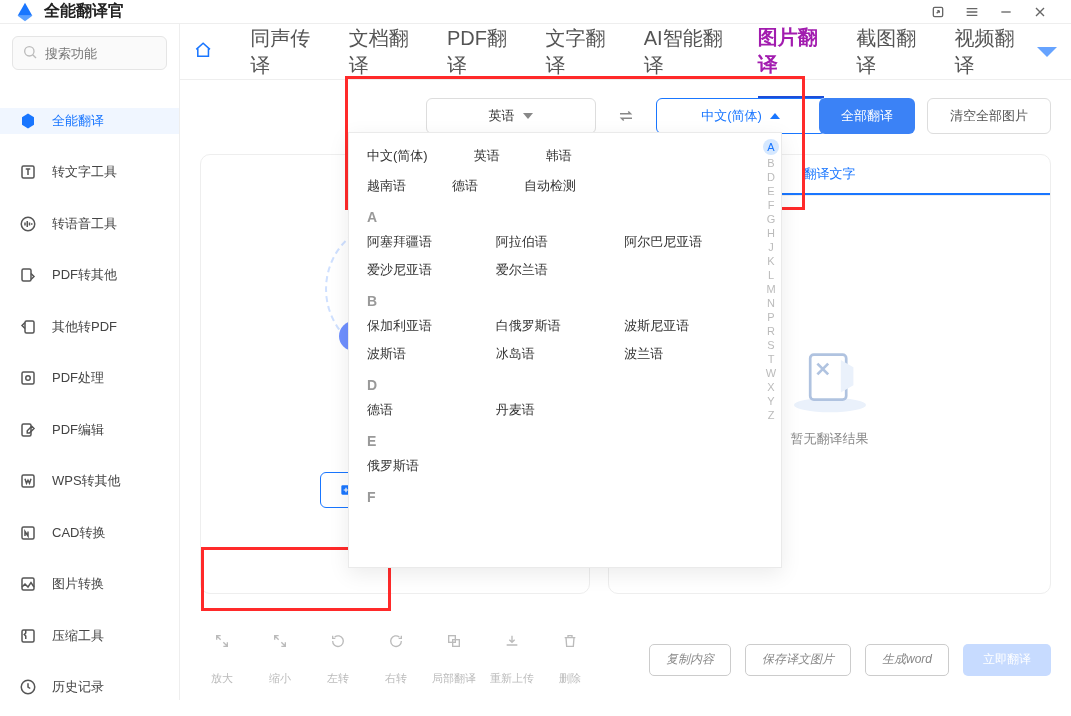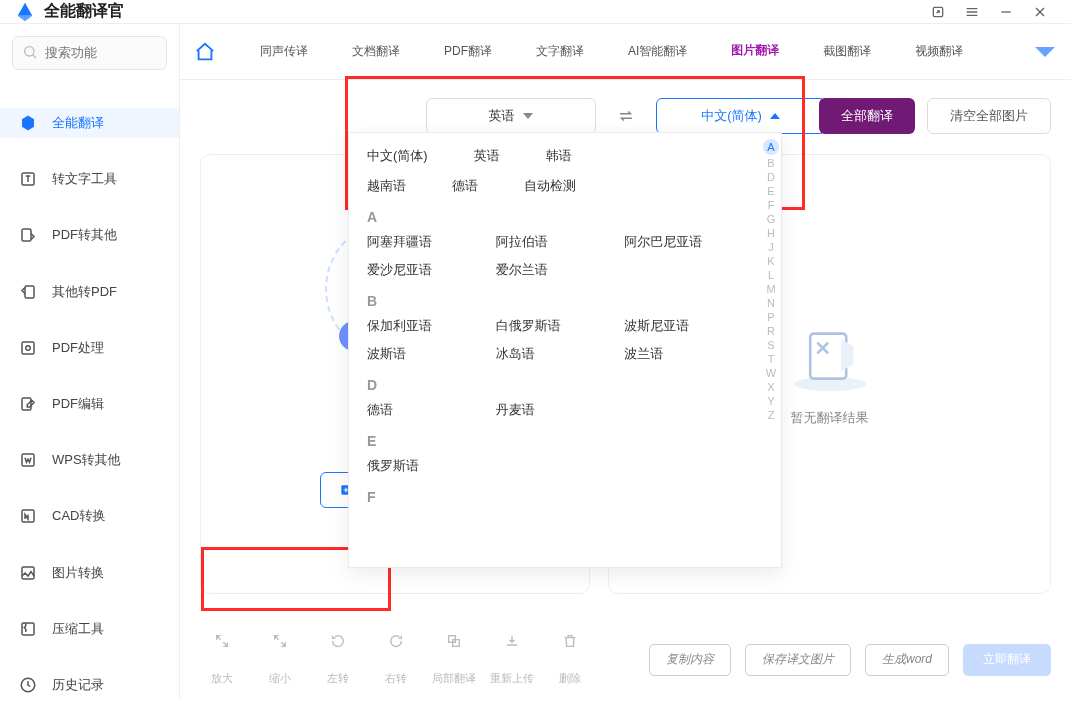--- a/index.html
+++ b/index.html
@@ -24,34 +24,34 @@
 .nav-item.active { color: #1976ff; background: #f0f6ff; }
 .nav-item .ico { width: 20px; height: 20px; margin-right: 14px; display: inline-flex; align-items: center; justify-content: center; }
 .nav-item .ico svg { width: 18px; height: 18px; }
 .sidebar-spacer { flex: 1; }
 
 
 .main { flex: 1; display: flex; flex-direction: column; }
 
 .tabs { height: 56px; display: flex; align-items: center; padding: 0 14px; border-bottom: 1px solid #eee; }
 .home-icon { width: 22px; height: 22px; color: #1976ff; margin-right: 22px; }
-.tab { margin: 0 22px; font-size: 12px; color: #555; cursor: pointer; padding: 18px 0; }
+.tab { margin: 0 16px; font-size: 20px; color: #555; cursor: pointer; padding: 18px 0; }
 .tab.active { color: #a21caf; border-bottom: 2px solid #1d4ed8; font-weight: 600; }
 .tabs-spacer { flex: 1; }
 .dropdown-caret { width: 22px; height: 14px; color: #1976ff; }
 
 
 .content { flex: 1; position: relative; padding: 18px 20px; }
 
 .lang-row { display: flex; align-items: center; justify-content: center; gap: 12px; }
 .lang-select { width: 170px; height: 36px; border: 1px solid #ddd; border-radius: 6px; display: flex; align-items: center; justify-content: center; gap: 8px; cursor: pointer; font-size: 13px; }
 .lang-select.target { color: #1976ff; border-color: #1976ff; }
 .swap-btn { width: 36px; height: 36px; display: flex; align-items: center; justify-content: center; cursor: pointer; color: #888; }
 .action-btn { height: 36px; padding: 0 22px; border-radius: 6px; font-size: 13px; display: inline-flex; align-items: center; justify-content: center; cursor: pointer; }
-.btn-blue-disabled { background: #701a75; color: #fff; }
+.btn-blue-disabled { background: #3b82f6; color: #fff; }
 .btn-gray-outline { border: 1px solid #ddd; color: #555; }
 .row-right-actions { position: absolute; top: 18px; right: 20px; display: flex; gap: 12px; }
 
 
 .hl-red { border: 3px solid #ff2a2a; position: absolute; pointer-events: none; }
 .hl-top { top: -4px; left: 165px; width: 460px; height: 134px; }
 .hl-add { top: 392px; left: 0px; width: 190px; height: 64px; }
 
 
 .panels { display: flex; gap: 18px; margin-top: 20px; }
@@ -159,20 +159,29 @@
           <svg viewBox="0 0 24 24" fill="none" stroke="#555" stroke-width="2">
             <rect x="4" y="4" width="16" height="16" rx="2"></rect>
             <path d="M9 8h6M12 8v8"></path>
           </svg>
         </span>
       <span>转文字工具</span>
     </div>
     <div class="nav-item">
       <span class="ico">
           <svg viewBox="0 0 24 24" fill="none" stroke="#555" stroke-width="2">
+            <circle cx="12" cy="12" r="9"></circle>
+            <path d="M8 10v4M11 8v8M14 10v4M17 11v2"></path>
+          </svg>
+        </span>
+      <span>转语音工具</span>
+    </div>
+    <div class="nav-item">
+      <span class="ico">
+          <svg viewBox="0 0 24 24" fill="none" stroke="#555" stroke-width="2">
             <rect x="4" y="4" width="12" height="16" rx="2"></rect>
             <path d="M16 10l4 4-4 4"></path>
           </svg>
         </span>
       <span>PDF转其他</span>
     </div>
     <div class="nav-item">
       <span class="ico">
           <svg viewBox="0 0 24 24" fill="none" stroke="#555" stroke-width="2">
             <rect x="8" y="4" width="12" height="16" rx="2"></rect>
@@ -312,20 +321,23 @@
             <svg width="14" height="14" viewBox="0 0 24 24" fill="#1976ff">
                 <rect x="4" y="4" width="16" height="16" rx="2"></rect>
                 <path d="M12 8v8M8 12h8" stroke="#fff" stroke-width="2"></path>
               </svg>
             <span>添加图片文件夹</span>
           </div>
           <div class="hl-red hl-add"></div>
         </div>
 
         <div class="panel-right">
+          <div class="panel-right-tabs">
+            <div class="pr-tab active">翻译文字</div>
+          </div>
           <div class="pr-body">
             <div class="empty-ico">
               <svg viewBox="0 0 100 80" fill="none">
                   <ellipse cx="50" cy="70" rx="40" ry="8" fill="#eaf1fb"></ellipse>
                   <rect x="28" y="14" width="40" height="50" rx="4" fill="#fff" stroke="#b0c3e0" stroke-width="3"></rect>
                   <path d="M36 24l12 12M48 24L36 36" stroke="#b0c3e0" stroke-width="3"></path>
                   <path d="M62 20l14 8v20l-14 8" fill="#eaf1fb"></path>
                 </svg>
             </div>
             <div>暂无翻译结果</div>

